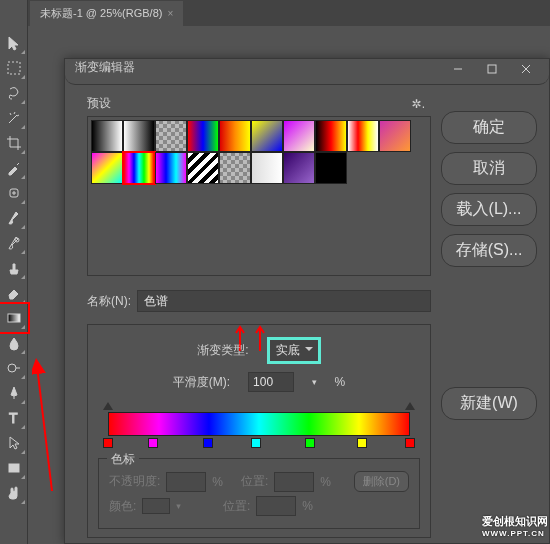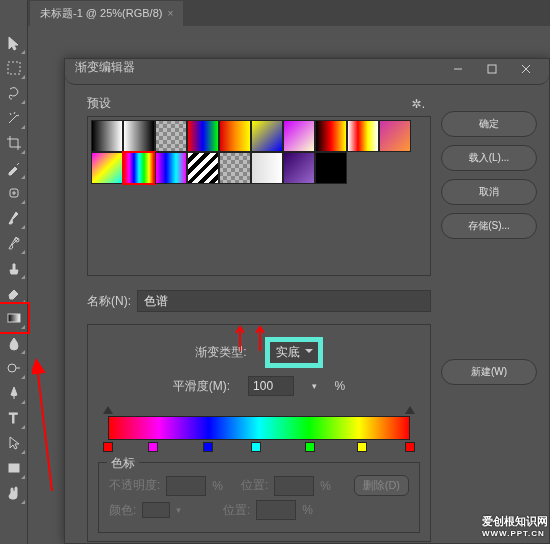--- a/index.html
+++ b/index.html
@@ -18,37 +18,37 @@
   .dialog { position: absolute; left: 64px; top: 58px; width: 486px; height: 486px; background: #535353; border: 1px solid #383838; box-shadow: 0 0 10px rgba(0,0,0,0.4); }
   .titlebar { height: 26px; background: #535353; display: flex; align-items: flex-start; padding: 0 6px; border-bottom: 1px solid #383838; border-radius: 10px; }
   .titlebar-text { flex: 1; color: #d0d0d0; font-size: 12px; padding-left: 4px; }
   .winbtn { width: 34px; height: 20px; display: flex; align-items: center; justify-content: center; color: #d0d0d0; cursor: pointer; }
   .winbtn svg { width: 10px; height: 10px; stroke: #d0d0d0; fill: none; stroke-width: 1; }
   
   .dialog-body { display: flex; padding: 10px 12px 0 22px; gap: 10px; height: calc(100% - 26px); }
   .left-col { flex: 1; }
   .right-col { width: 96px; display: flex; flex-direction: column; gap: 8px; padding-top: 16px; }
   
-  .btn { background: #5a5a5a; border: 1px solid #383838; border-radius: 14px; color: #e0e0e0; font-size: 10px; padding: 5px 0; text-align: center; cursor: pointer; }
+  .btn { background: #5a5a5a; border: 1px solid #383838; border-radius: 14px; color: #e0e0e0; font-size: 16px; padding: 5px 0; text-align: center; cursor: pointer; }
   
   .presets-label { color: #d0d0d0; font-size: 12px; display: flex; align-items: center; justify-content: space-between; padding-right: 6px; }
   .gear { color: #d0d0d0; cursor: pointer; font-size: 12px; }
   
   .presets-box { border: 1px solid #383838; background: #535353; margin-top: 4px; padding: 3px; height: 160px; position: relative; }
   .preset-grid { display: flex; flex-wrap: wrap; gap: 0; }
   .swatch { width: 32px; height: 32px; border: 1px solid #222; cursor: pointer; }
   .swatch.selected { outline: 2px solid red; outline-offset: -1px; }
   
   .field-row { display: flex; align-items: center; margin-top: 14px; gap: 6px; color: #d0d0d0; font-size: 12px; }
   .text-input { background: #444; border: 1px solid #383838; color: #e0e0e0; font-size: 12px; padding: 3px 6px; flex: 1; }
   .num-input { background: #444; border: 1px solid #383838; color: #e0e0e0; font-size: 12px; padding: 2px 4px; width: 46px; text-align: left; }
   
   .group-box { border: 1px solid #383838; margin-top: 12px; padding: 12px 10px 8px 10px; position: relative; }
   .group-row { display: flex; align-items: center; justify-content: center; gap: 18px; color: #d0d0d0; font-size: 12px; margin-bottom: 8px; }
-  .select { background: #444; border: 5px solid #5eead4; color: #e0e0e0; font-size: 12px; padding: 2px 18px 2px 6px; position: relative; cursor: pointer; }
+  .select { background: #444; border: 3px solid #5eead4; color: #e0e0e0; font-size: 12px; padding: 2px 18px 2px 6px; position: relative; cursor: pointer; }
   .select::after { content: ''; position: absolute; right: 5px; top: 7px; border: 4px solid transparent; border-top-color: #ccc; }
   
   .gradient-editor { margin-top: 6px; position: relative; height: 48px; }
   .opacity-stops, .color-stops { position: absolute; left: 10px; right: 10px; height: 10px; }
   .opacity-stops { top: 0; }
   .color-stops { bottom: 0; }
   .stop { width: 10px; height: 10px; position: absolute; cursor: pointer; }
   .stop.top { border-bottom: 8px solid #333; border-left: 5px solid transparent; border-right: 5px solid transparent; top: 0; }
   .stop.bot { width: 10px; height: 10px; border: 1px solid #222; bottom: 0; }
   .gradient-bar { position: absolute; left: 10px; right: 10px; top: 12px; height: 24px; border: 1px solid #222; background: linear-gradient(90deg, #ff0000, #ff00ff, #0000ff, #00ffff, #00ff00, #ffff00, #ff0000); }
@@ -301,22 +301,22 @@
             <span style="margin-left:36px">位置:</span>
             <input class="num-input" disabled="" style="">
             <span>%</span>
           </div>
         </div>
       </div>
     </div>
 
     <div class="right-col">
       <div class="btn">确定</div>
+      <div class="btn">取消</div>
       <div class="btn">载入(L)...</div>
-      <div class="btn">取消</div>
       <div class="btn">存储(S)...</div>
       <div style="height:104px"></div>
       <div class="btn">新建(W)</div>
     </div>
   </div>
 </div>
 
 <div class="watermark">
   <span>爱创根知识网</span>
   <span class="sub">WWW.PPT.CN</span>

